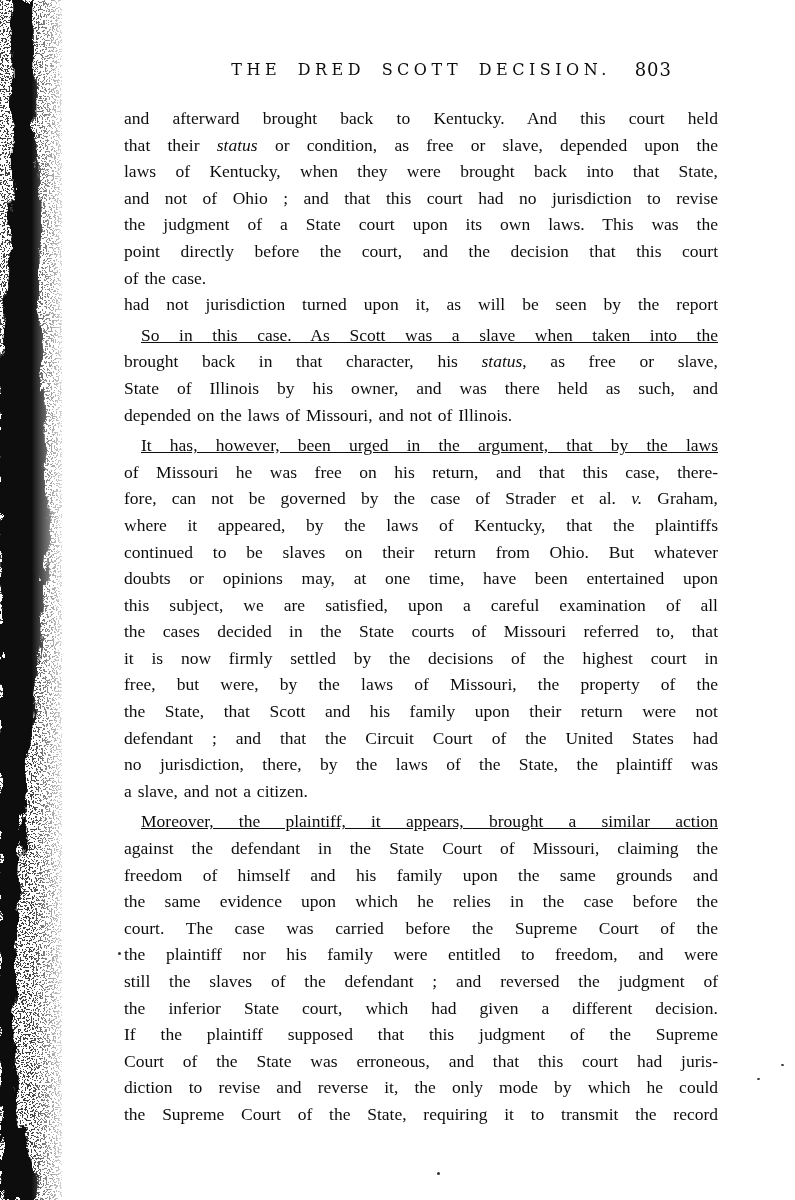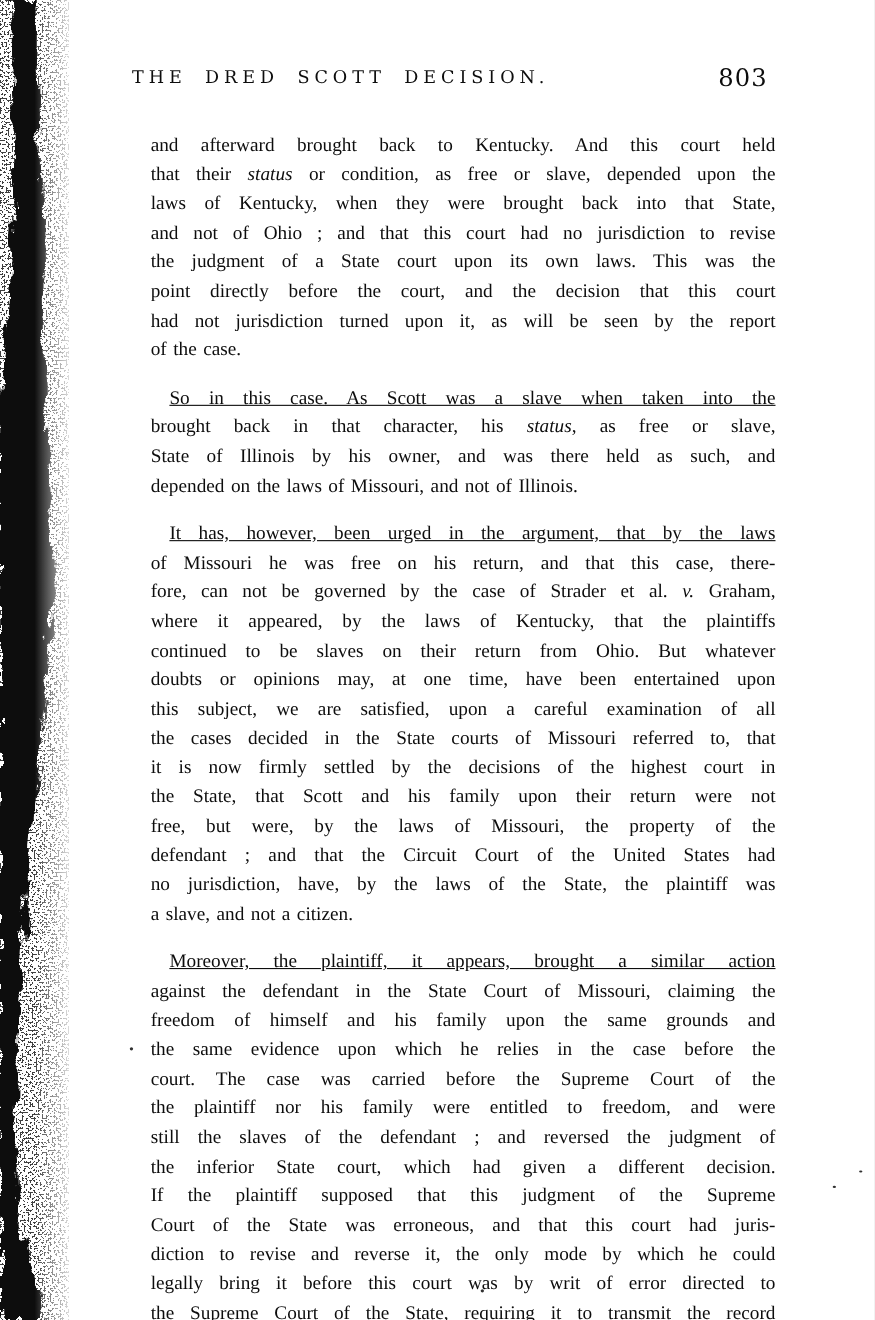--- a/index.html
+++ b/index.html
@@ -25,46 +25,46 @@
   }
   .running-header {
     position: absolute;
     top: 60px;
     left: 120px;
     width: 602px;
     height: 30px;
   }
   .header-title {
     display: block;
-    text-align: left;
+    text-align: center;
     font-family: "DejaVu Serif", serif;
     font-size: 16px;
     letter-spacing: 4.5px;
     word-spacing: 7px;
     white-space: nowrap;
   }
   .page-number {
     position: absolute;
     top: -1px;
-    right: 24px;
+    right: 50px;
     font-family: "DejaVu Serif", serif;
-    font-size: 22px;
+    font-size: 18px;
     letter-spacing: 1px;
   }
   .body-text {
     position: absolute;
     top: 101px;
     left: 120px;
     width: 602px;
     font-family: "Liberation Serif", "DejaVu Serif", serif;
     font-size: 17.5px;
     line-height: 26.6px;
     word-spacing: 1.5px;
   }
-  .para { margin: 17px; }
+  .para { margin: 4px; }
   .para.indent .line:first-child { text-indent: 17px; text-decoration: underline; }
   .line {
     text-align: justify;
     text-align-last: justify;
   }
   .line.last {
     text-align-last: left;
   }
   .speck {
     position: absolute;
@@ -114,58 +114,57 @@
   </div>
 
   <div class="body-text">
       <div class="para">
         <div class="line">and afterward brought back to Kentucky.  And this court held</div>
         <div class="line">that their <i>status</i> or condition, as free or slave, depended upon the</div>
         <div class="line">laws of Kentucky, when they were brought back into that State,</div>
         <div class="line">and not of Ohio ; and that this court had no jurisdiction to revise</div>
         <div class="line">the judgment of a State court upon its own laws.  This was the</div>
         <div class="line">point directly before the court, and the decision that this court</div>
+        <div class="line last">of the case.</div>
         <div class="line">had not jurisdiction turned upon it, as will be seen by the report</div>
-        <div class="line last">of the case.</div>
       </div>
       <div class="para indent">
         <div class="line">So in this case.  As Scott was a slave when taken into the</div>
         <div class="line">brought back in that character, his <i>status</i>, as free or slave,</div>
         <div class="line">State of Illinois by his owner, and was there held as such, and</div>
         <div class="line last">depended on the laws of Missouri, and not of Illinois.</div>
       </div>
       <div class="para indent">
         <div class="line">It has, however, been urged in the argument, that by the laws</div>
         <div class="line">of Missouri he was free on his return, and that this case, there-</div>
         <div class="line">fore, can not be governed by the case of Strader et al. <i>v.</i> Graham,</div>
         <div class="line">where it appeared, by the laws of Kentucky, that the plaintiffs</div>
         <div class="line">continued to be slaves on their return from Ohio.  But whatever</div>
         <div class="line">doubts or opinions may, at one time, have been entertained upon</div>
         <div class="line">this subject, we are satisfied, upon a careful examination of all</div>
         <div class="line">the cases decided in the State courts of Missouri referred to, that</div>
         <div class="line">it is now firmly settled by the decisions of the highest court in</div>
+        <div class="line">free, but were, by the laws of Missouri, the property of the</div>
         <div class="line">the State, that Scott and his family upon their return were not</div>
-        <div class="line">free, but were, by the laws of Missouri, the property of the</div>
         <div class="line">defendant ; and that the Circuit Court of the United States had</div>
-        <div class="line">no jurisdiction, have, by the laws of the State, the plaintiff was</div>
+        <div class="line">no jurisdiction, there, by the laws of the State, the plaintiff was</div>
         <div class="line last">a slave, and not a citizen.</div>
       </div>
       <div class="para indent">
         <div class="line">Moreover, the plaintiff, it appears, brought a similar action</div>
         <div class="line">against the defendant in the State Court of Missouri, claiming the</div>
         <div class="line">freedom of himself and his family upon the same grounds and</div>
         <div class="line">the same evidence upon which he relies in the case before the</div>
         <div class="line">court.  The case was carried before the Supreme Court of the</div>
         <div class="line">the plaintiff nor his family were entitled to freedom, and were</div>
         <div class="line">still the slaves of the defendant ; and reversed the judgment of</div>
         <div class="line">the inferior State court, which had given a different decision.</div>
         <div class="line">If the plaintiff supposed that this judgment of the Supreme</div>
         <div class="line">Court of the State was erroneous, and that this court had juris-</div>
         <div class="line">diction to revise and reverse it, the only mode by which he could</div>
-        <div class="line">legally bring it before this court was by writ of error directed to</div>
         <div class="line">the Supreme Court of the State, requiring it to transmit the record</div>
       </div>
     </div>
 
   <div class="speck" style="left:118px; top:952px; width:3px; height:3px;"></div>
   <div class="speck" style="left:437px; top:1172px; width:3px; height:3px;"></div>
   <div class="speck" style="left:757px; top:1078px; width:3px; height:2px;"></div>
   <div class="speck" style="left:781px; top:1064px; width:3px; height:2px;"></div>
 </div>
 

